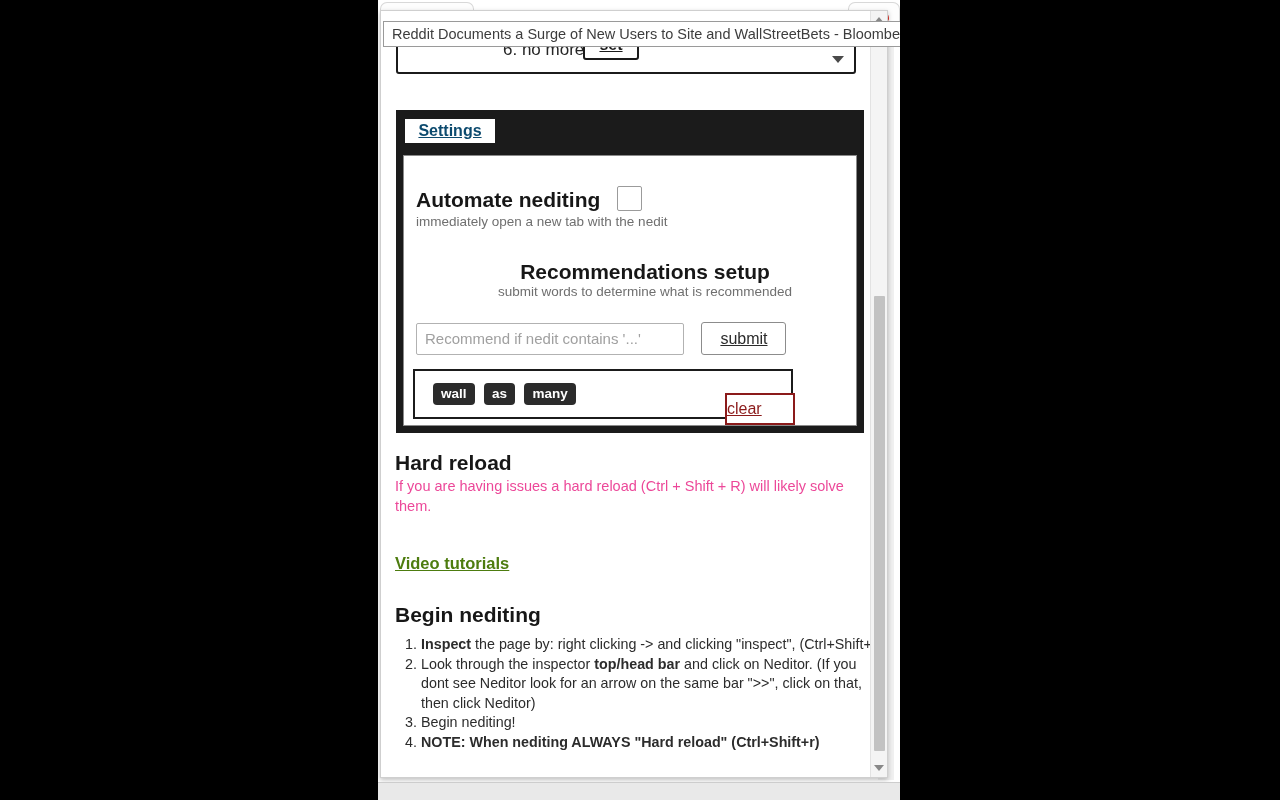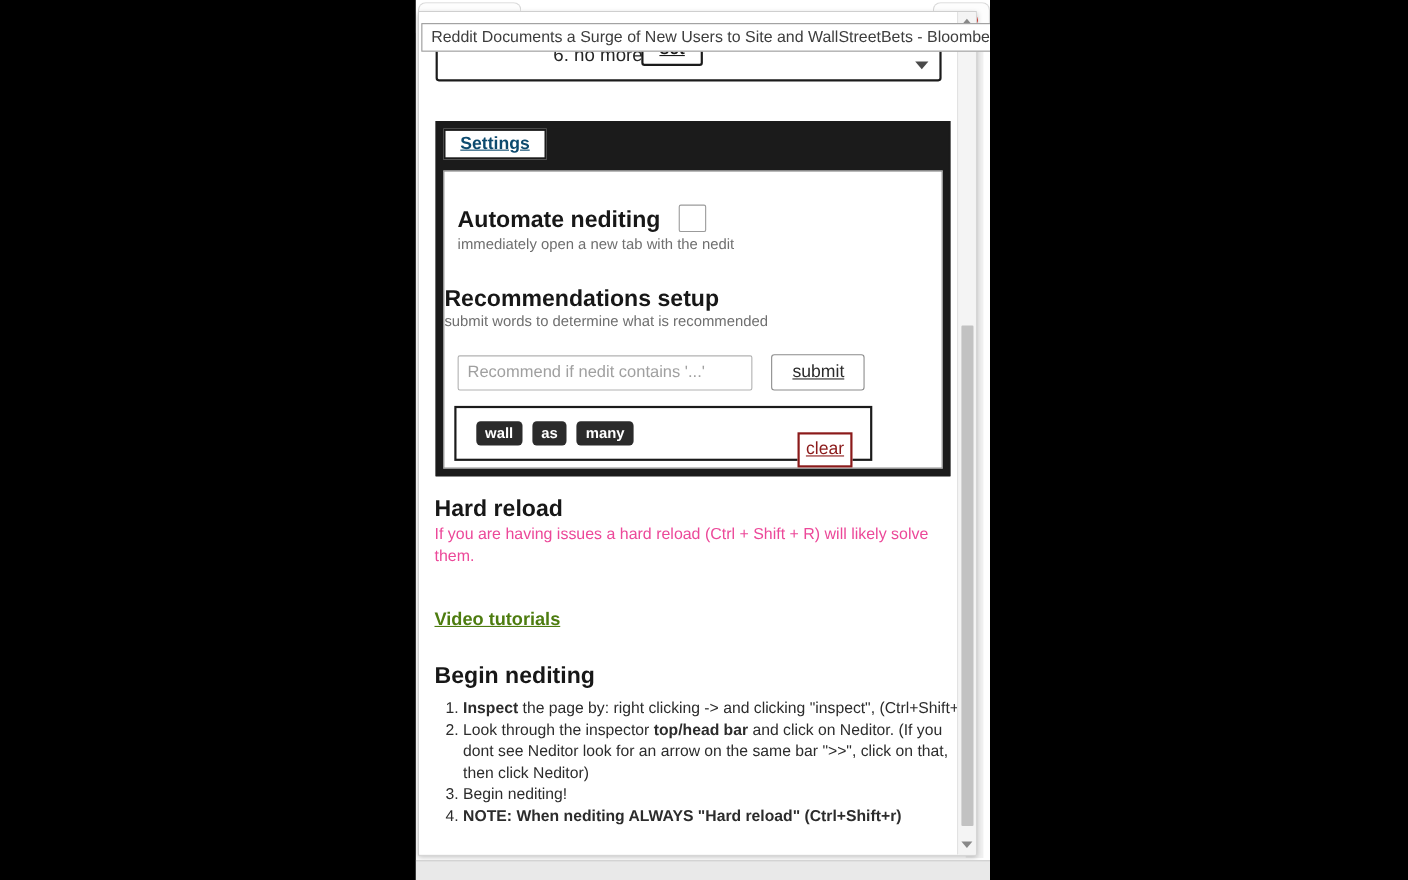--- a/index.html
+++ b/index.html
@@ -171,22 +171,23 @@
     border: 1px solid #9b9b9b;
     border-radius: 2px;
     background: #fff;
     vertical-align: middle;
     margin-left: 12px;
     margin-bottom: 3px;
     cursor: pointer;
   }
   .row-recs {
     position: absolute;
-    left: 0; top: 104px;
+    left: 21px; top: 104px;
     width: 440px;
+    text-align: center;
   }
   .input-row {
     position: absolute;
     left: 12px; top: 166px;
     width: 450px;
   }
   .rec-input {
     width: 268px; height: 32px;
     border: 1px solid #b2b2b2;
     border-radius: 2px;
@@ -231,27 +232,27 @@
     font-size: 13.5px;
     font-weight: bold;
     border-radius: 4px;
     padding: 3px 8px 4px;
     margin: 12px 5px 0 0;
   }
   .tag:first-child { margin-left: 18px; }
   .clear-btn {
     position: absolute;
     left: 310px; top: 22px;
-    width: 50px; height: 32px;
+    width: 70px; height: 32px;
     border: 2px solid #8b1a1a;
     background: #ffffff;
     color: #8b1a1a;
     font-size: 16px;
     text-decoration: underline;
-    text-align: center;
+    text-align: left;
     line-height: 28px;
     box-sizing: border-box;
     cursor: pointer;
     z-index: 5;
   }
 
   
   .hard-reload {
     position: absolute;
     left: 14px; top: 440px;

